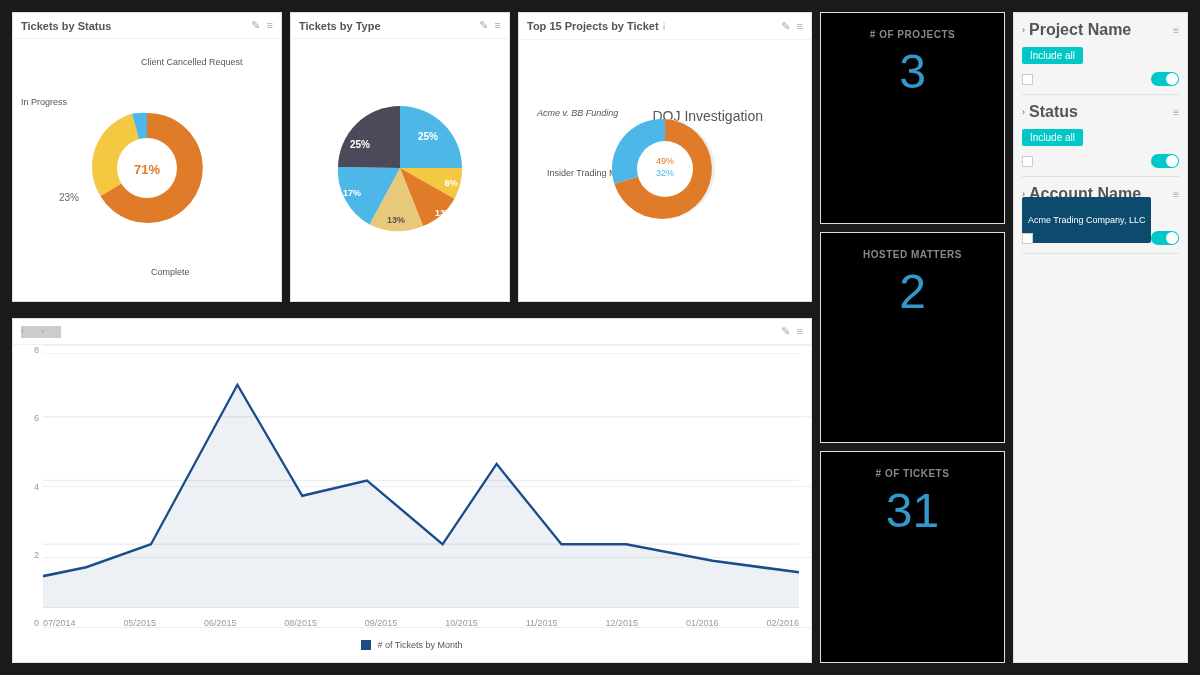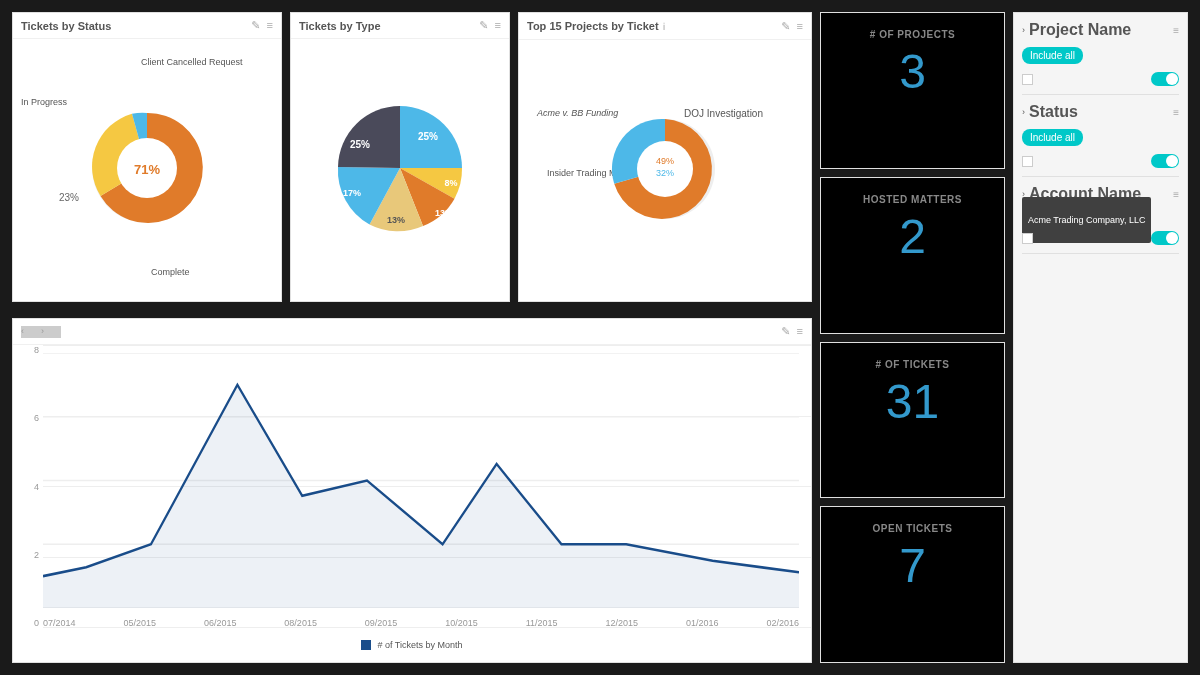--- a/index.html
+++ b/index.html
@@ -147,21 +147,21 @@
       font-size: 9px;
       color: #555;
     }
     .include-all-btn {
       background: #00c8c8;
       color: #fff;
       border: none;
       padding: 3px 8px;
       font-size: 10px;
       cursor: pointer;
-      border-radius: 8px;
+      border-radius: 2px;
       margin-bottom: 4px;
     }
     .filter-row {
       display: flex;
       align-items: center;
       justify-content: space-between;
       margin-top: 4px;
     }
     .toggle-switch {
       width: 28px;
@@ -181,21 +181,21 @@
       top: 1px;
       right: 1px;
     }
     .checkbox-small {
       width: 11px;
       height: 11px;
       border: 1px solid #ccc;
       background: #fff;
     }
     .acme-tag {
-      background: #404040;
+      background: #0c4a6e;
       color: #fff;
       font-size: 9px;
       padding: 18px 6px;
       border-radius: 2px;
     }
     
     .y-axis {
       position: absolute;
       left: 0;
       top: 0;
@@ -354,21 +354,21 @@
           <div class="card-icons" style="margin-left:auto;">
             <span class="card-icon">✎</span>
             <span class="card-icon">≡</span>
           </div>
         </div>
         <div class="chart-area">
 
           <div style="position:relative; width:100%; height:100%; display:flex; align-items:center; justify-content:center;">
 
             <span style="position:absolute; left:10px; top:60px; font-size:9px; color:#555;font-style:italic;">Acme v. BB Funding</span>
-            <span style="position:absolute; right:40px; top:60px; font-size:10px; color:#555;">DOJ Investigation</span>
+            <span style="position:absolute; right:40px; top:60px; font-size:14px; color:#555;">DOJ Investigation</span>
             <span style="position:absolute; left:20px; top:120px; font-size:9px; color:#555;">Insider Trading Matter</span>
             <svg width="130" height="130" viewBox="0 0 130 130" style="position:absolute; left:50%; transform:translateX(-50%);">
               <circle cx="65" cy="65" r="50" fill="#eee"></circle>
 
               <path d="M65,65 L65,15 A50,50 0 1,1 14.2,79.8 Z" fill="#e07b2a"></path>
 
               <path d="M65,65 L14.2,79.8 A50,50 0 0,1 65,15 Z" fill="#4db8e8"></path>
 
               <circle cx="65" cy="65" r="28" fill="white"></circle>
 
@@ -453,24 +453,20 @@
     <div class="stat-card">
       <div class="stat-label">HOSTED MATTERS</div>
       <div class="stat-value">2</div>
     </div>
 
     <div class="stat-card">
       <div class="stat-label"># OF TICKETS</div>
       <div class="stat-value">31</div>
     </div>
 
-    <div class="stat-card">
-      <div class="stat-label">OPEN TICKETS</div>
-      <div class="stat-value">7</div>
-    </div>
   </div>
 
   <div class="filter-panel">
 
     <div class="filter-section">
       <div class="filter-header">
         <span class="filter-chevron">›</span>
         <span class="filter-title" style="margin-left:4px;">Project Name</span>
         <span class="filter-menu-icon" style="margin-left:auto;">≡</span>
       </div>

